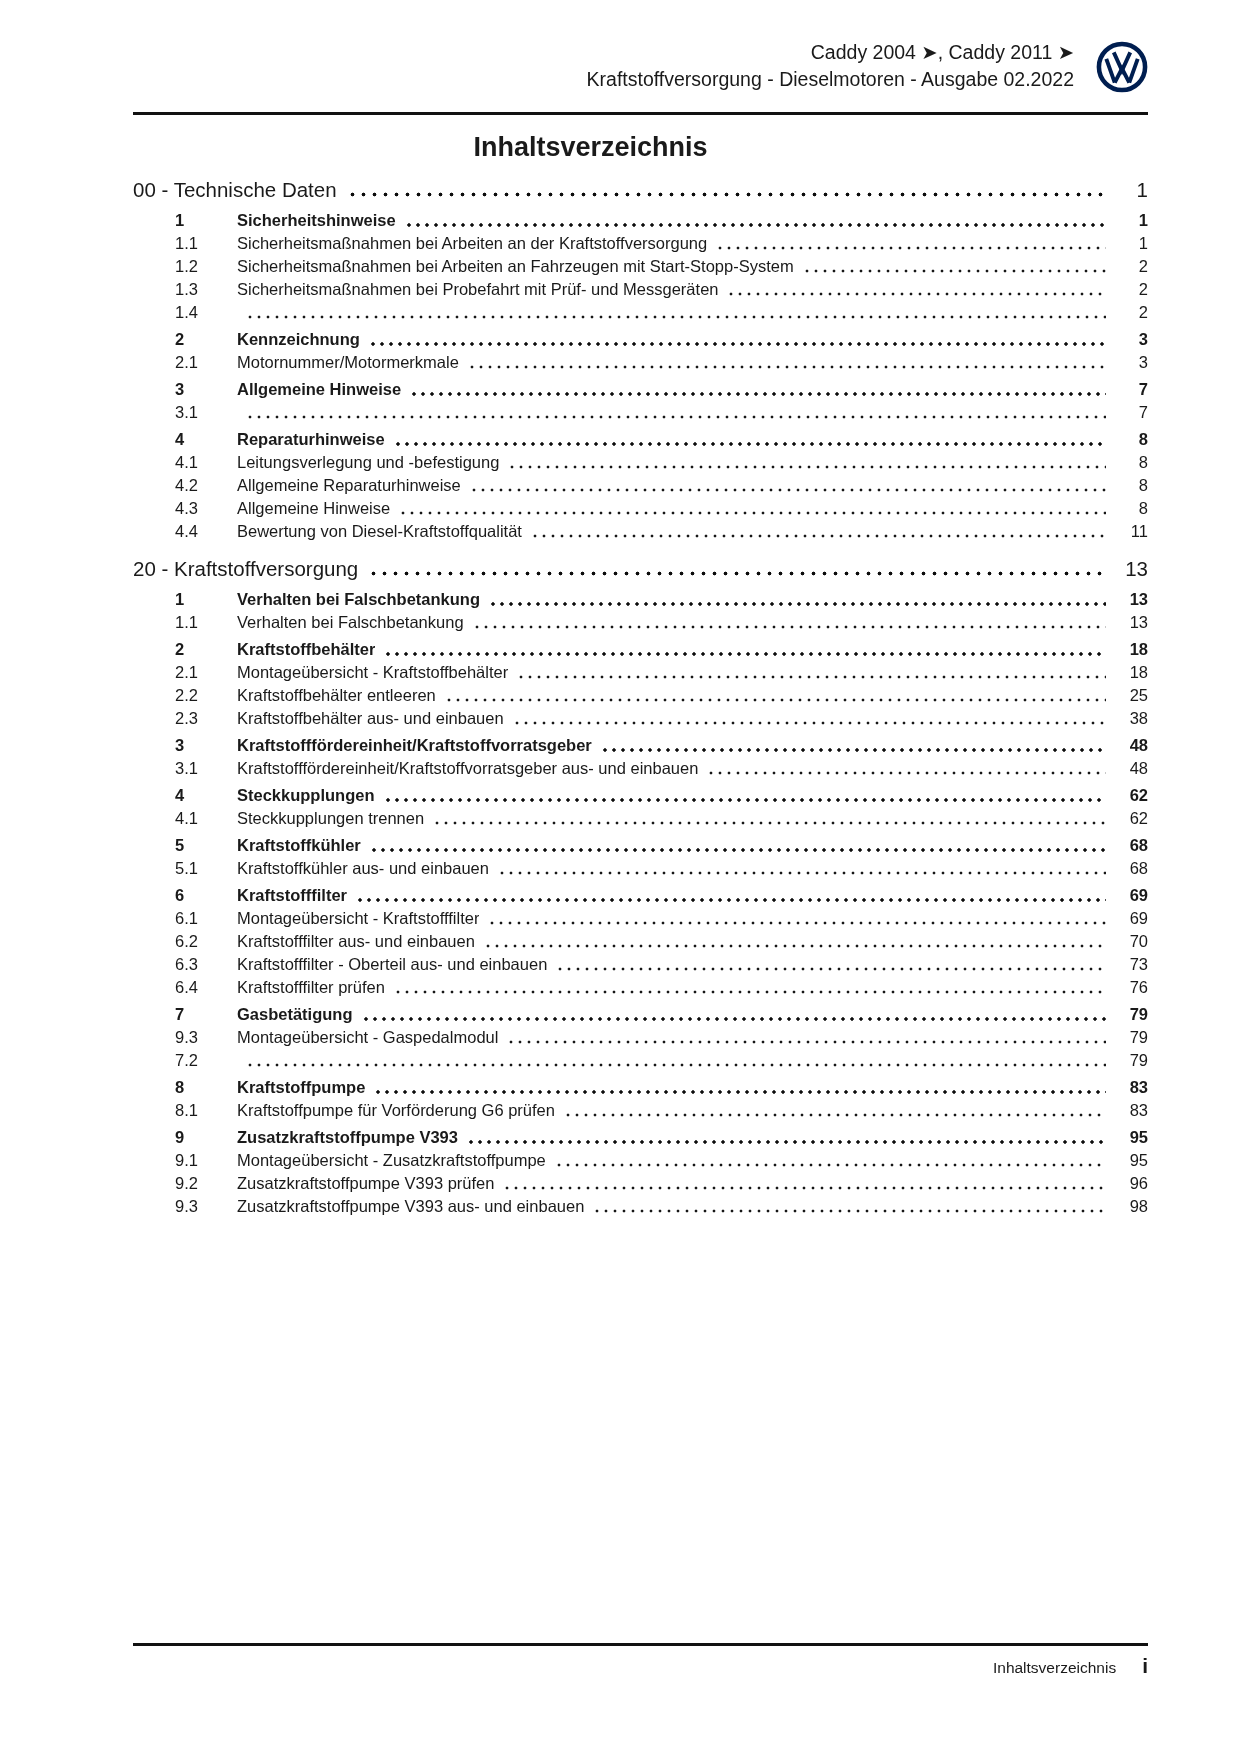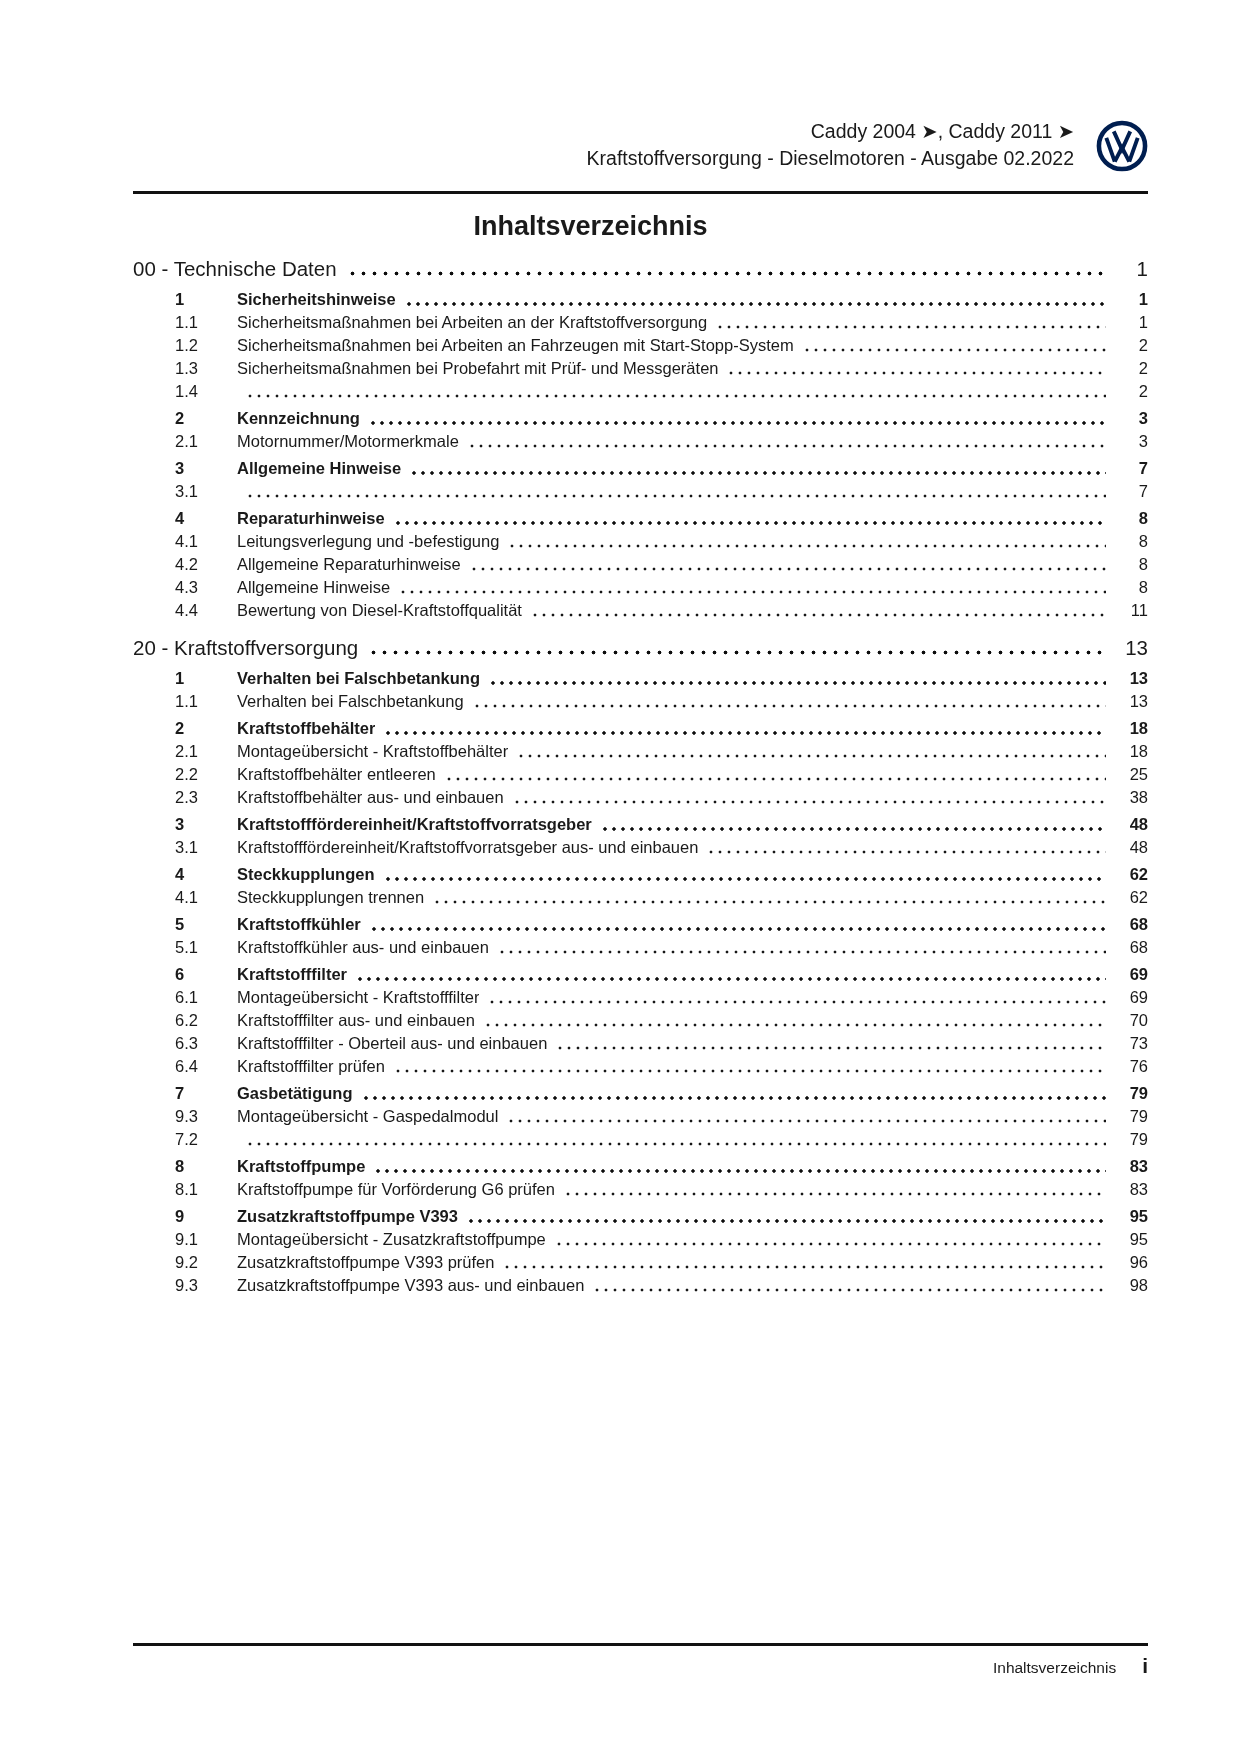--- a/index.html
+++ b/index.html
@@ -7,21 +7,21 @@
     width: 1240px; height: 1753px;
     font-family: "Liberation Sans", "DejaVu Sans", sans-serif;
     color: #1a1a1a;
     overflow: hidden;
     position: relative;
   }
   .page { position: relative; width: 1240px; height: 1753px; }
 
   
   .header {
-    padding: 118px 92px 0 133px;
+    padding: 39px 92px 0 133px;
     display: flex;
     align-items: flex-start;
     justify-content: flex-end;
   }
   .header-text {
     text-align: right;
     font-size: 19.5px;
     line-height: 27px;
     margin-right: 22px;
     white-space: nowrap;

